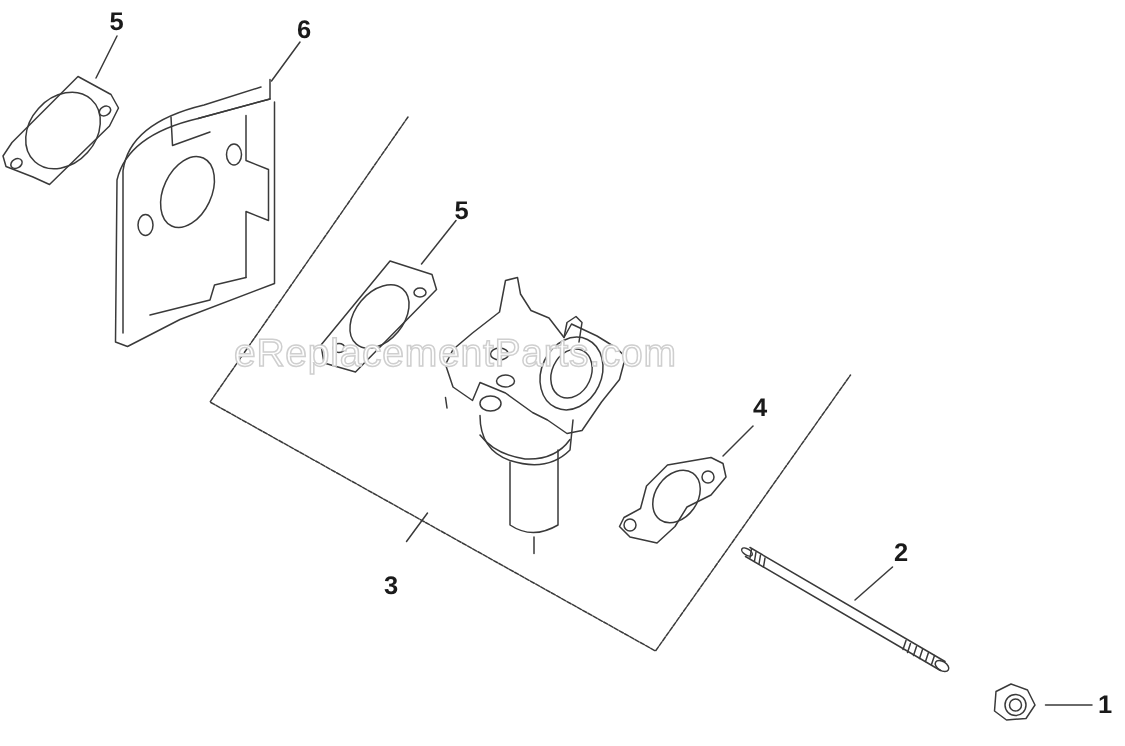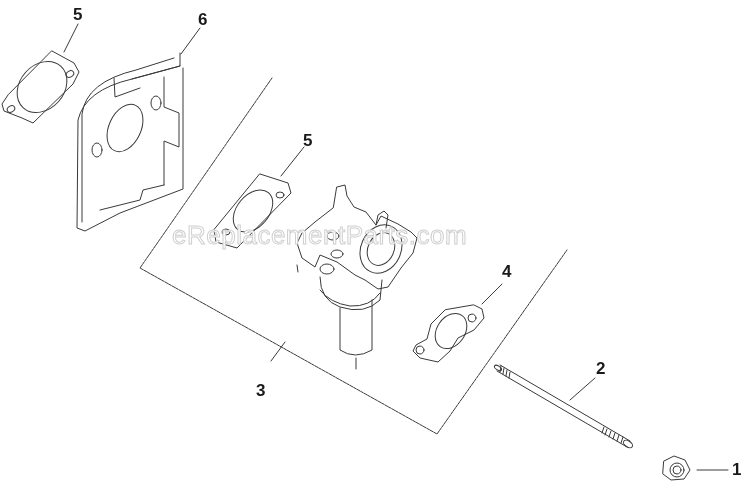--- a/index.html
+++ b/index.html
@@ -8,21 +8,21 @@
     .callout {
       position: absolute;
       font-family: "Liberation Sans", sans-serif;
       font-weight: bold;
       font-size: 17px;
       color: #1a1a1a;
       line-height: 1;
     }
     .watermark {
       position: absolute;
-      left: 172px; top: 220px;
+      left: 156px; top: 220px;
       font-family: "Liberation Sans", sans-serif;
       font-size: 26px;
       color: #ffffff;
       -webkit-text-stroke: 1px #cfcfcf;
       letter-spacing: 0.5px;
       white-space: nowrap;
     }
   </style>
 </head>
 <body>

